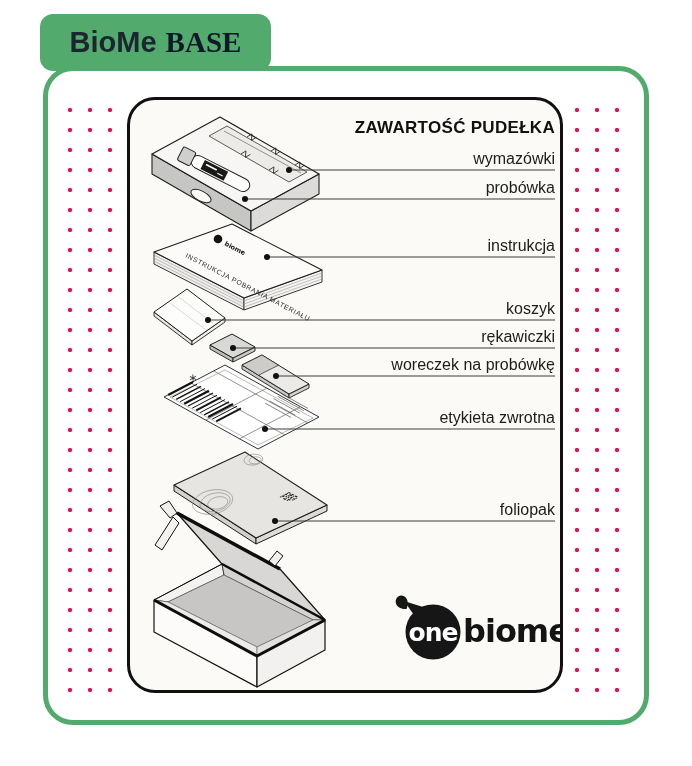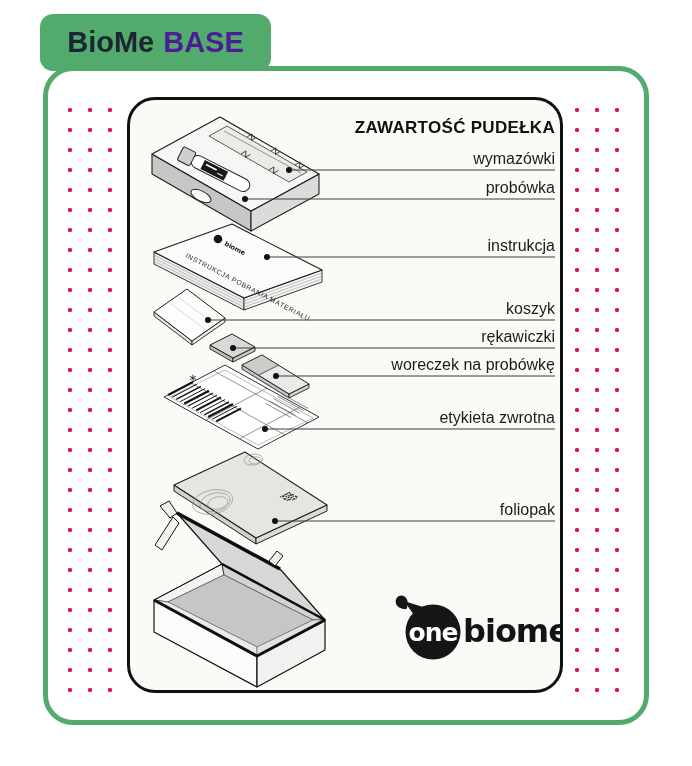--- a/index.html
+++ b/index.html
@@ -4,21 +4,21 @@
 <style>
   html,body{margin:0;padding:0;background:#ffffff;}
   .stage{position:relative;width:692px;height:766px;background:#ffffff;overflow:hidden;
          font-family:"Liberation Sans",sans-serif;}
   .frame{position:absolute;left:43px;top:66px;width:606px;height:659px;box-sizing:border-box;
          border:5px solid var(--green);border-radius:30px;z-index:0;}
   .tab{position:absolute;left:40px;top:14px;width:231px;height:57px;background:var(--green);
        border-radius:13px;display:flex;align-items:center;justify-content:center;gap:9px;
        font-size:29px;font-weight:600;z-index:2;}
   .tab .brand{color:#1b2631;}
-  .tab .variant{color:#4c1d95;}
+  .tab .variant{color:#0f172a;font-family:Liberation Serif, serif;}
   .dots{position:absolute;top:100px;width:60px;height:600px;z-index:1;
         background-image:radial-gradient(circle, var(--pink) 1.9px, rgba(0,0,0,0) 2.4px);
         background-size:20px 20px;}
   .dots.left{left:60px;}
   .dots.right{left:567px;}
   .card{position:absolute;left:127px;top:97px;width:436px;height:596px;box-sizing:border-box;
         background:#fbfaf7;border:3px solid #101010;border-radius:28px;z-index:1;overflow:hidden;}
   .card svg{position:absolute;left:-1px;top:-1px;}
   .ttl{font-family:"Liberation Sans",sans-serif;font-size:17px;font-weight:700;fill:#101010;letter-spacing:.3px;}
   .lbl{font-family:"Liberation Sans",sans-serif;font-size:16px;fill:#1c1c1c;}

